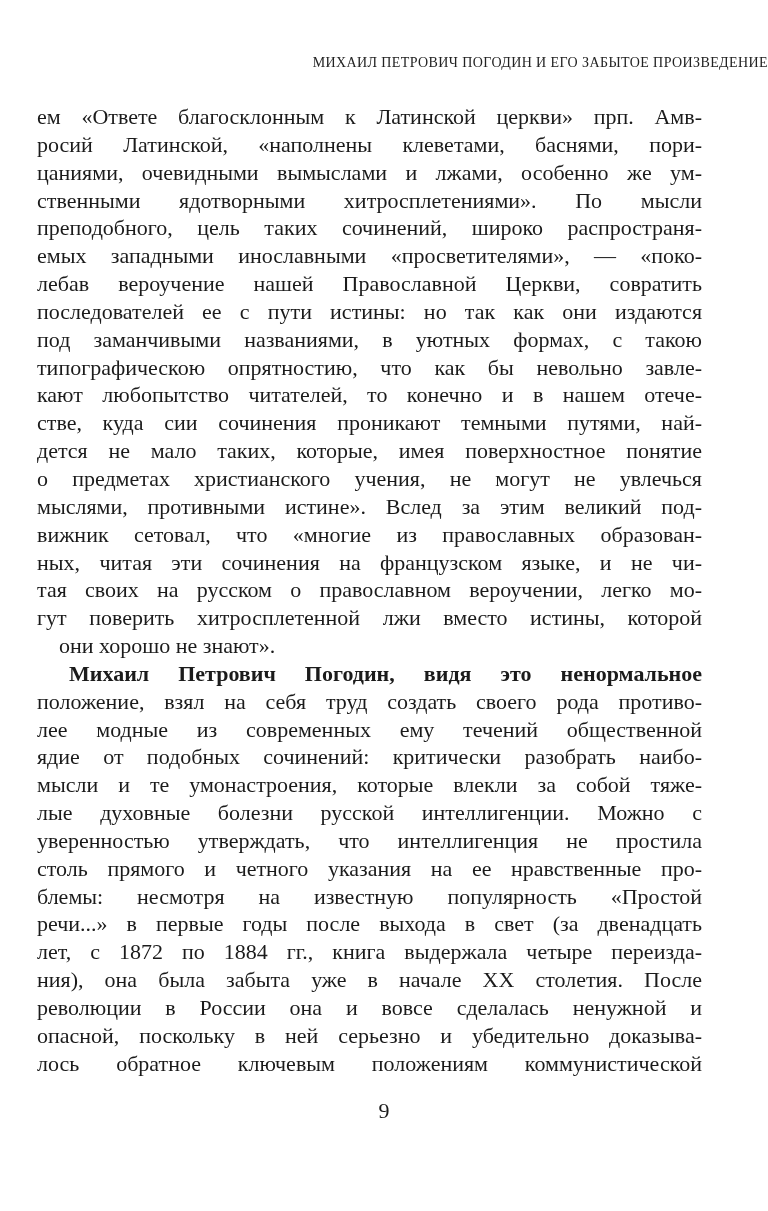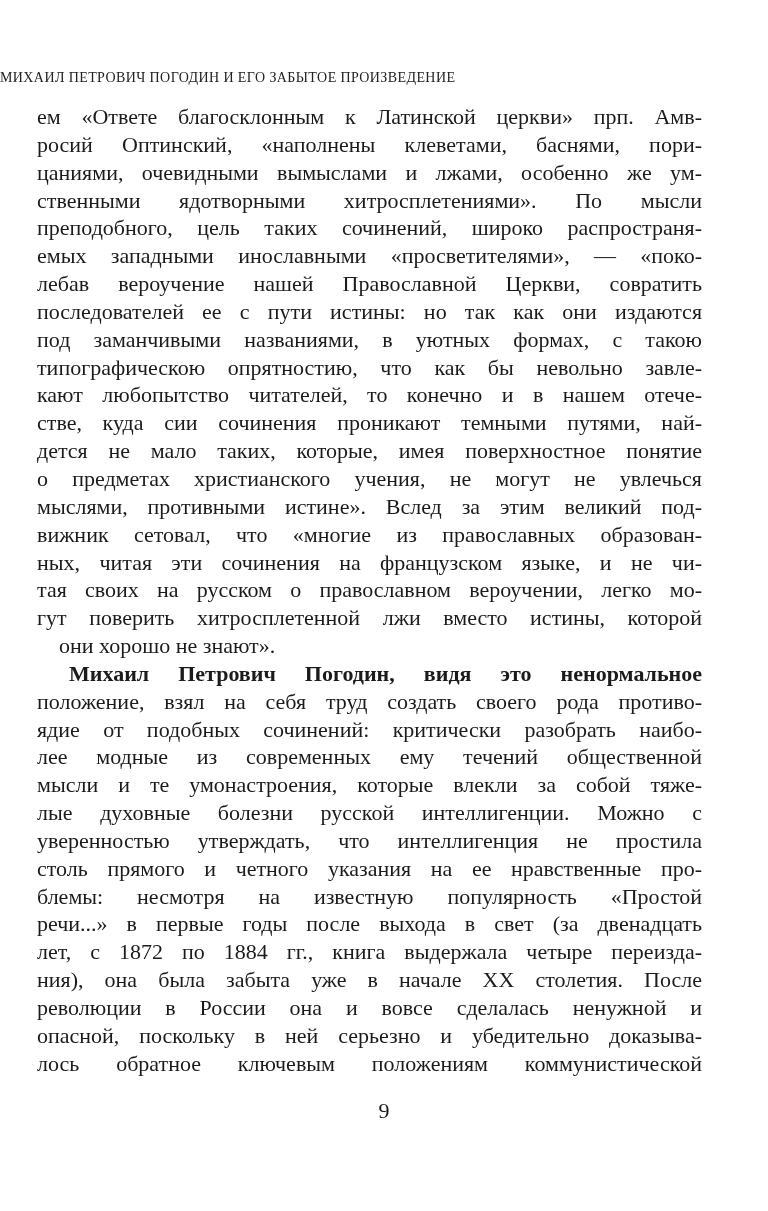--- a/index.html
+++ b/index.html
@@ -11,24 +11,24 @@
     position: relative;
     width: 768px;
     height: 1211px;
     background: #ffffff;
     color: #1b1b1b;
     font-family: "Liberation Serif", "DejaVu Serif", serif;
     overflow: hidden;
   }
   .running-header {
     position: absolute;
-    top: 70px;
+    top: 55px;
     left: 0;
     right: 0;
-    text-align: left;
+    text-align: right;
     font-size: 14px;
     letter-spacing: 0.4px;
     color: #222222;
     white-space: nowrap;
   }
   .page-body {
     position: absolute;
     top: 103px;
     left: 37px;
     width: 665px;
@@ -64,21 +64,21 @@
 </style>
 </head>
 <body>
 
 <div class="page">
   <div class="running-header">МИХАИЛ ПЕТРОВИЧ ПОГОДИН И ЕГО ЗАБЫТОЕ ПРОИЗВЕДЕНИЕ</div>
 
   <div class="page-body">
       <div class="para flush-last">
         <div class="line">ем «Ответе благосклонным к Латинской церкви» прп. Амв-</div>
-        <div class="line">росий Оптинский, «наполнены клеветами, баснями, пори-</div>
+        <div class="line">росий Латинской, «наполнены клеветами, баснями, пори-</div>
         <div class="line">цаниями, очевидными вымыслами и лжами, особенно же ум-</div>
         <div class="line">ственными ядотворными хитросплетениями». По мысли</div>
         <div class="line">преподобного, цель таких сочинений, широко распространя-</div>
         <div class="line">емых западными инославными «просветителями», — «поко-</div>
         <div class="line">лебав вероучение нашей Православной Церкви, совратить</div>
         <div class="line">последователей ее с пути истины: но так как они издаются</div>
         <div class="line">под заманчивыми названиями, в уютных формах, с такою</div>
         <div class="line">типографическою опрятностию, что как бы невольно завле-</div>
         <div class="line">кают любопытство читателей, то конечно и в нашем отече-</div>
         <div class="line">стве, куда сии сочинения проникают темными путями, най-</div>
@@ -87,22 +87,22 @@
         <div class="line">мыслями, противными истине». Вслед за этим великий под-</div>
         <div class="line">вижник сетовал, что «многие из православных образован-</div>
         <div class="line">ных, читая эти сочинения на французском языке, и не чи-</div>
         <div class="line">тая своих на русском о православном вероучении, легко мо-</div>
         <div class="line">гут поверить хитросплетенной лжи вместо истины, которой</div>
         <div class="line">они хорошо не знают».</div>
       </div>
       <div class="para indent">
         <div class="line">Михаил Петрович Погодин, видя это ненормальное</div>
         <div class="line">положение, взял на себя труд создать своего рода противо-</div>
+        <div class="line">лее модные из современных ему течений общественной</div>
         <div class="line">ядие от подобных сочинений: критически разобрать наибо-</div>
-        <div class="line">лее модные из современных ему течений общественной</div>
         <div class="line">мысли и те умонастроения, которые влекли за собой тяже-</div>
         <div class="line">лые духовные болезни русской интеллигенции. Можно с</div>
         <div class="line">уверенностью утверждать, что интеллигенция не простила</div>
         <div class="line">столь прямого и четного указания на ее нравственные про-</div>
         <div class="line">блемы: несмотря на известную популярность «Простой</div>
         <div class="line">речи...» в первые годы после выхода в свет (за двенадцать</div>
         <div class="line">лет, с 1872 по 1884 гг., книга выдержала четыре переизда-</div>
         <div class="line">ния), она была забыта уже в начале XX столетия. После</div>
         <div class="line">революции в России она и вовсе сделалась ненужной и</div>
         <div class="line">опасной, поскольку в ней серьезно и убедительно доказыва-</div>

